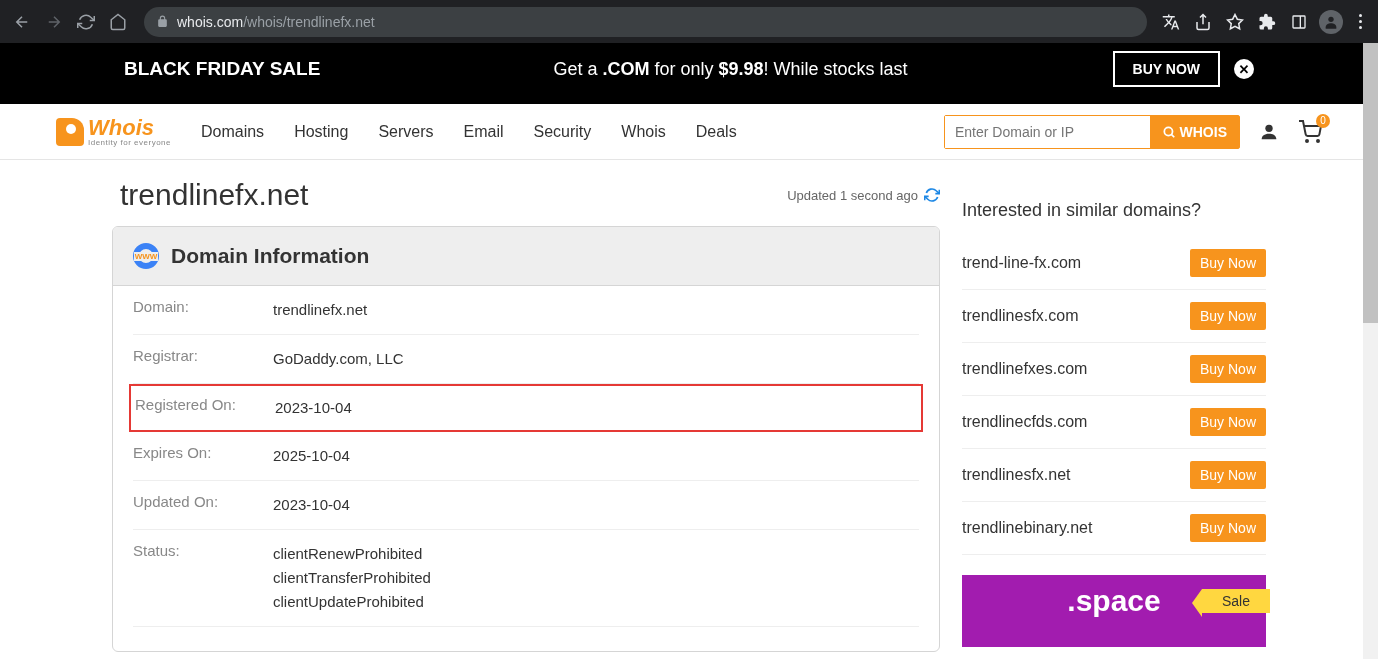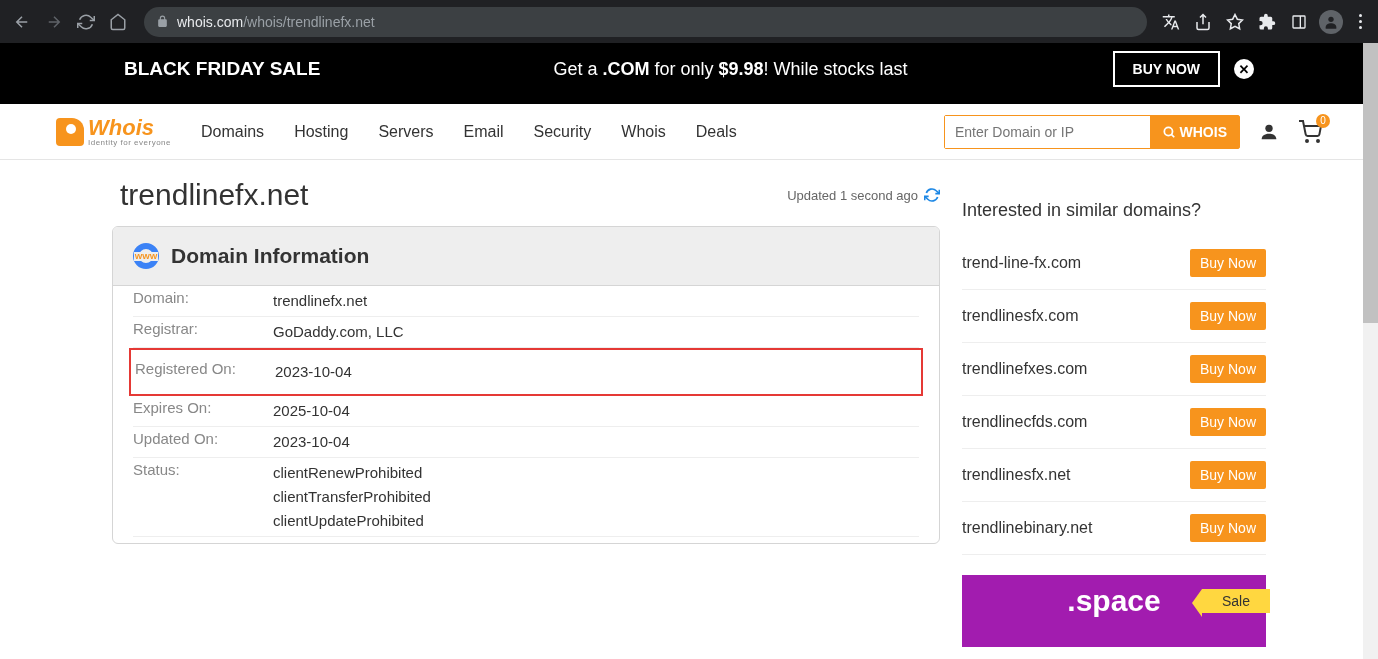--- a/index.html
+++ b/index.html
@@ -57,21 +57,21 @@
 .domain-title { font-size: 30px; font-weight: 400; color: #333; }
 .updated { color: #666; font-size: 13px; display: flex; align-items: center; gap: 6px; }
 .refresh-icon { color: #1e88e5; font-size: 16px; cursor: pointer; }
 
 .info-card { border: 1px solid #d5d5d5; border-radius: 6px; overflow: hidden; }
 .card-header { background: #eeeeee; padding: 16px 20px; display: flex; align-items: center; gap: 12px; border-bottom: 1px solid #d5d5d5; }
 .www-icon { width: 26px; height: 26px; border: 6px solid #3b82f6; border-radius: 50%; display: flex; align-items: center; justify-content: center; font-size: 8px; font-weight: 700; color: #f7941d; position: relative; }
 .www-icon::before { content:''; position:absolute; width:100%; height:2px; background:#f7941d; top:50%; transform:translateY(-50%);}
 .card-title { font-size: 21px; font-weight: 600; color: #333; }
 .info-table { padding: 0 20px; }
-.info-row { display: flex; padding: 3px 0; border-bottom: 1px solid #eee; }
+.info-row { display: flex; padding: 12px 0; border-bottom: 1px solid #eee; }
 .info-row:last-child { border-bottom: none; }
 .info-label { width: 140px; color: #888; font-size: 15px; }
 .info-value { color: #333; font-size: 15px; }
 .info-value div { line-height: 1.6; }
 .highlight-row { border: 2px solid #e53935; margin: 0 -4px; padding: 10px 4px !important; }
 
 
 .right-col { width: 304px; padding-top: 22px; }
 .similar-title { font-size: 18px; color: #333; margin-bottom: 16px; }
 .similar-item { display: flex; justify-content: space-between; align-items: center; padding: 12px 0; border-bottom: 1px solid #eee; }

